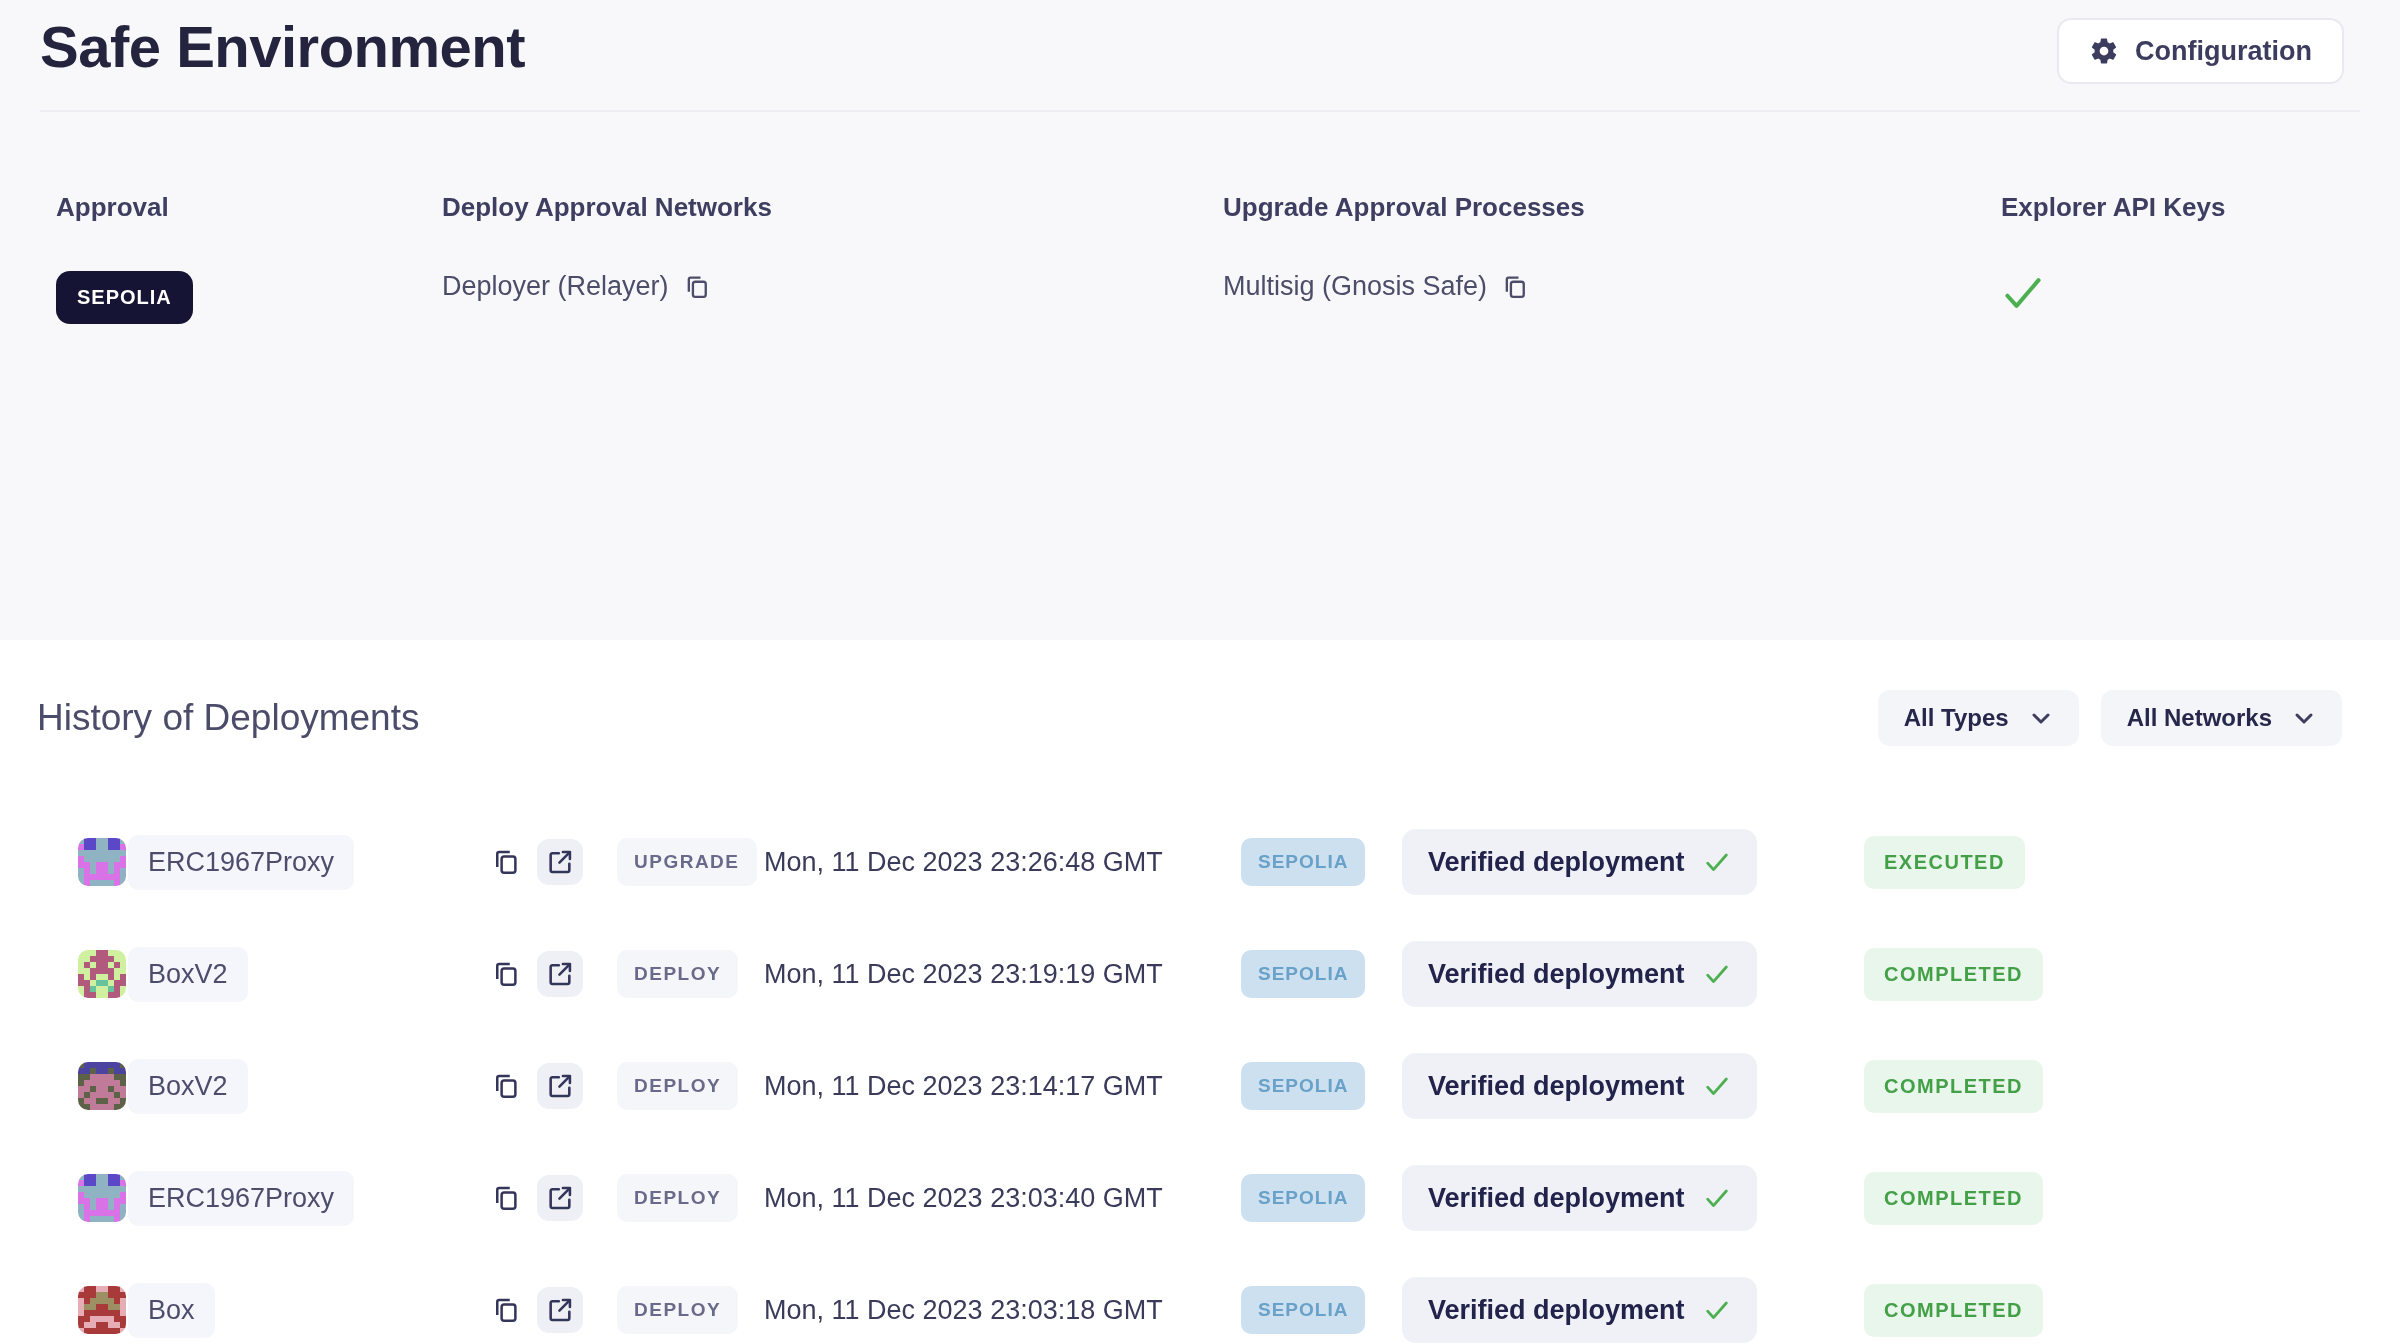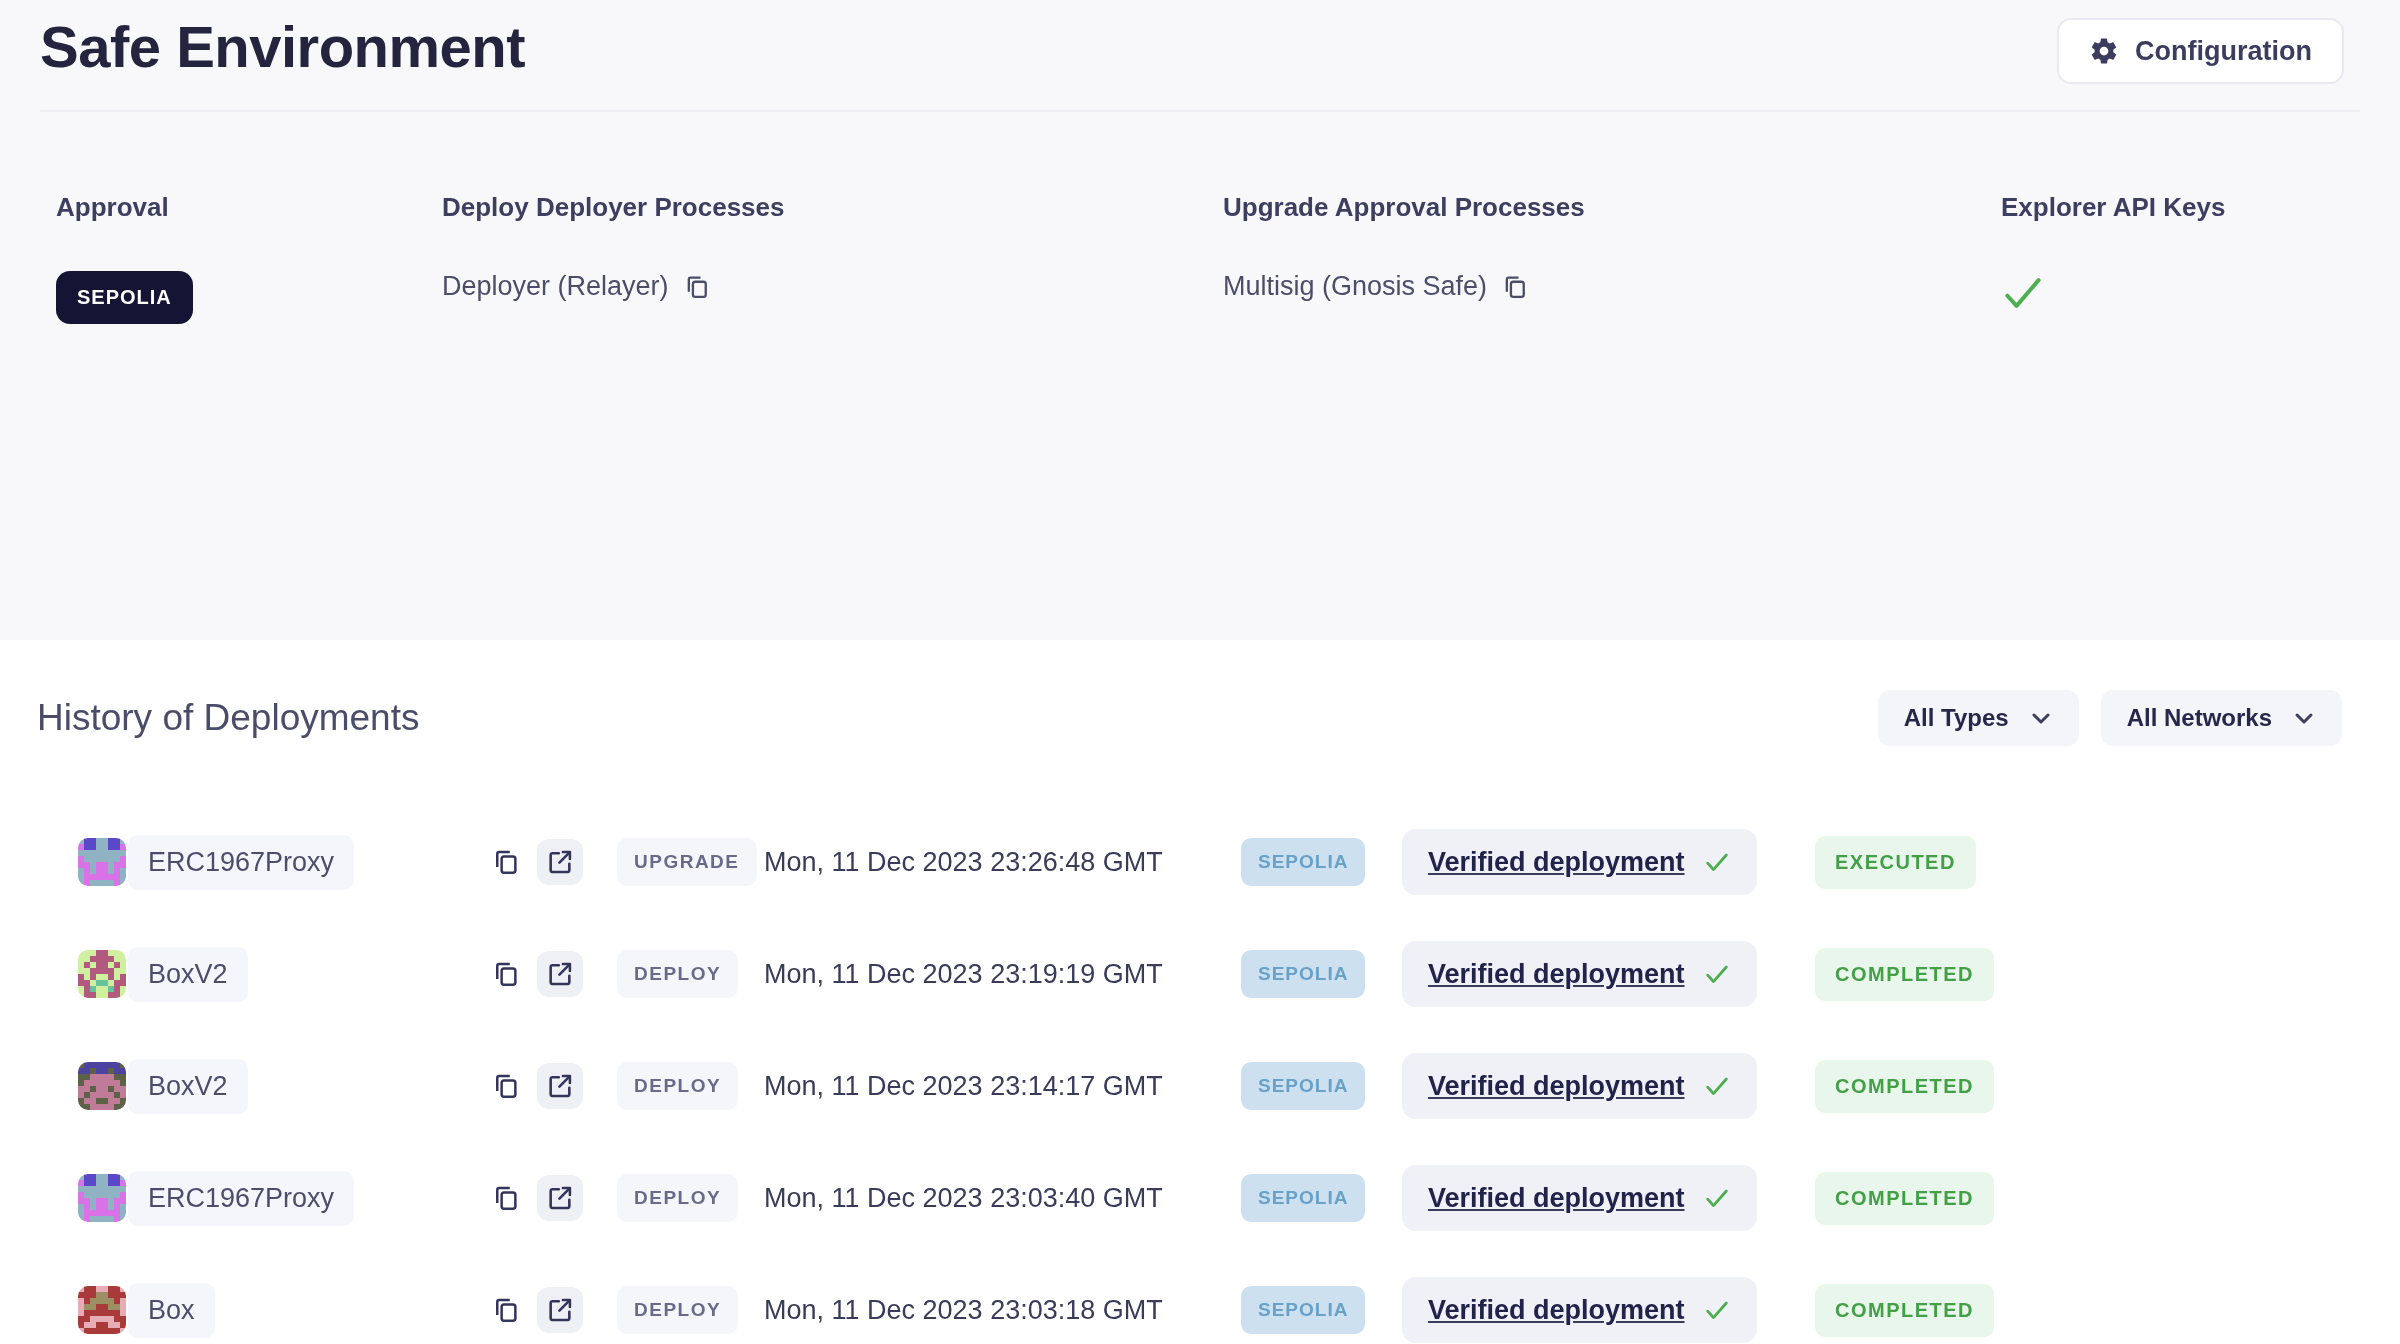--- a/index.html
+++ b/index.html
@@ -72,21 +72,21 @@
   .filter-btn svg { stroke:#3e3f60; }
 
   .rows { margin-top:60px; padding-left:41px; }
   .row { height:112px; display:flex; align-items:center; }
   .cell { display:flex; align-items:center; }
   .c-name   { width:405px; }
   .c-actions{ width:134px; gap:8px; }
   .c-type   { width:147px; }
   .c-date   { width:477px; }
   .c-net    { width:161px; }
-  .c-verif  { width:413px;text-decoration:underline; }
+  .c-verif  { width:462px; }
 
   .avatar {
     width:48px; height:48px; border-radius:10px; overflow:hidden;
     display:grid; grid-template-columns:repeat(8,1fr); grid-template-rows:repeat(8,1fr);
     flex-shrink:0;
   }
   .name-chip {
     background:#f5f5fc; border-radius:10px; padding:12px 20px; margin-left:2px;
     font-size:27px; color:#4c4d6b; cursor:pointer; white-space:nowrap;
   }
@@ -140,21 +140,21 @@
   <div class="header-divider"></div>
 
   <div class="env-grid">
     <div class="env-col-1">
       <div class="env-header">Approval</div>
       <div class="env-value">
         <span class="badge-dark">SEPOLIA</span>
       </div>
     </div>
     <div class="env-col-2">
-      <div class="env-header">Deploy Deployer Processes</div>
+      <div class="env-header">Deploy Approval Networks</div>
       <div class="env-value">
         <span>Deployer (Relayer)</span>
         <button class="copy-btn">
           <span style="display:inline-flex;">
             <svg width="28" height="28" viewBox="0 0 24 24" fill="none" stroke-width="2" stroke-linejoin="round">
                 <rect x="8.5" y="7.5" width="11" height="13" rx="2"></rect>
                 <path d="M5 16V5.5A1.5 1.5 0 0 1 6.5 4H15"></path>
               </svg>
           </span>
         </button>

